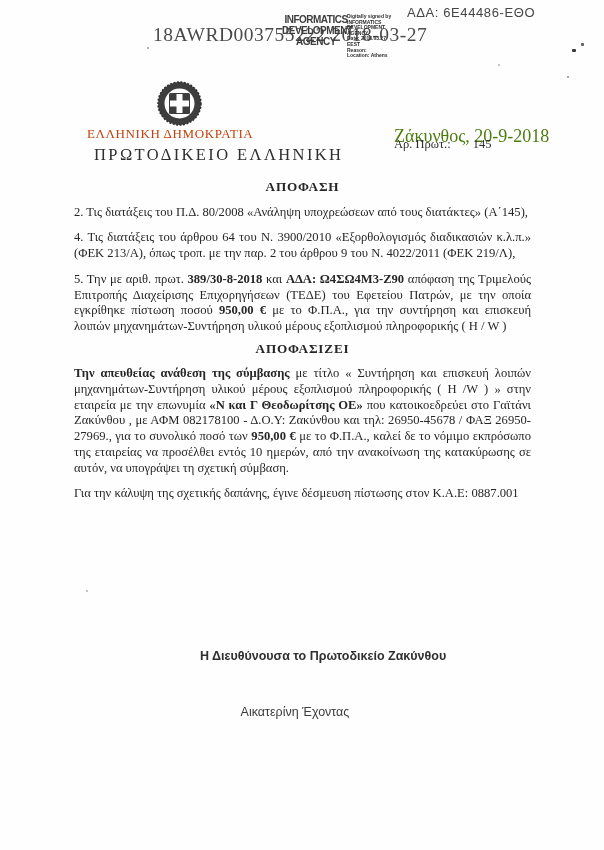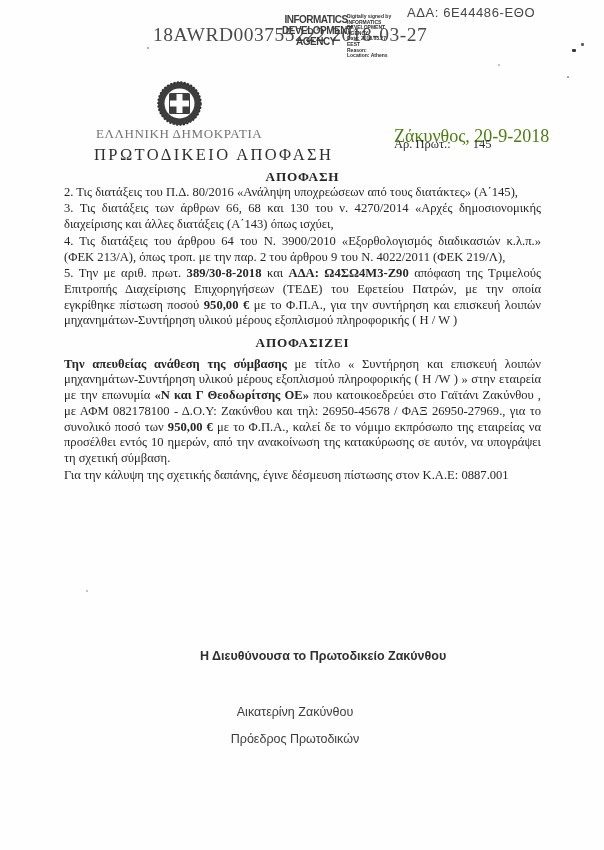--- a/index.html
+++ b/index.html
@@ -26,42 +26,42 @@
     color:#2f2f2f; white-space:pre-line; font-weight:bold;
   }
   .ada-code{
     position:absolute; left:407px; top:5px;
     font-family:"Liberation Sans", sans-serif; font-size:13px; letter-spacing:.6px;
     color:#454545; white-space:nowrap;text-align:center;
   }
   
   .emblem{position:absolute; left:156px; top:80px;}
   .state-name{
-    position:absolute; left:96px; top:126px;
-    font-size:13px; letter-spacing:.6px; color:#737373; white-space:nowrap;
+    position:absolute; left:87px; top:126px;
+    font-size:13px; letter-spacing:.6px; color:#c2410c; white-space:nowrap;
   }
   .court-name{
     position:absolute; left:94px; top:145px;
     font-size:16.5px; letter-spacing:2.4px; color:#2e2e2e; white-space:nowrap;
   }
   .place-date{
     position:absolute; left:394px; top:126px;
     font-size:18px; color:#4d7c0f; white-space:nowrap;
   }
   .protocol-line{
     position:absolute; left:394px; top:137px;
     font-size:12.5px; color:#2e2e2e; white-space:nowrap;
   }
   .protocol-line .num{margin-left:22px;}
   
   .doc-body{
     position:absolute; left:64px; top:169px; width:477px;
     font-size:12.6px; line-height:15.7px; text-align:justify;
   }
-  .doc-body p{margin:0;}
+  .doc-body p{margin:10px;}
   .h-center{
     text-align:center; font-weight:bold; font-size:13.2px; letter-spacing:.8px;
   }
   .h-decision{margin-bottom:1px;}
   .h-issuer{margin-bottom:12px;}
   .having{font-weight:bold; margin-bottom:1px !important;}
   .decides{margin:6px 0 6px 0 !important;}
   .para{margin-bottom:1px !important;}
   
   .sig{
@@ -96,43 +96,41 @@
     <svg width="47" height="47" viewBox="0 0 47 47">
       <circle cx="23.5" cy="23.5" r="21.5" fill="#3d3d3d"></circle>
       <circle cx="23.5" cy="23.5" r="21.5" fill="none" stroke="#2c2c2c" stroke-width="1.5" stroke-dasharray="2 1.5"></circle>
       <circle cx="23.5" cy="23.5" r="15" fill="#fdfdfd"></circle>
       <rect x="13" y="13" width="21" height="21" rx="1.5" fill="#3d3d3d"></rect>
       <rect x="20.5" y="14" width="6" height="19" fill="#fdfdfd"></rect>
       <rect x="14" y="20.5" width="19" height="6" fill="#fdfdfd"></rect>
     </svg>
   </div>
   <div class="state-name">ΕΛΛΗΝΙΚΗ ΔΗΜΟΚΡΑΤΙΑ</div>
-  <div class="court-name">ΠΡΩΤΟΔΙΚΕΙΟ ΑΠΟΦΑΣΗ</div>
+  <div class="court-name">ΠΡΩΤΟΔΙΚΕΙΟ ΕΛΛΗΝΙΚΗ</div>
   <div class="place-date">Ζάκυνθος, 20-9-2018</div>
   <div class="protocol-line">
     <span>Αρ. Πρωτ.:</span><span class="num">145</span>
   </div>
 
   <div class="doc-body">
     <p class="h-center h-decision">ΑΠΟΦΑΣΗ</p>
 
-    <p class="para"><span>2. Τις διατάξεις του Π.Δ. 80/2016 «Ανάληψη υποχρεώσεων από τους διατάκτες» (Α΄145),</span></p>
-    <p class="para"><span>3. Τις διατάξεις των άρθρων 66, 68 και 130 του ν. 4270/2014 «Αρχές δημοσιονομικής διαχείρισης και άλλες διατάξεις (Α΄143) όπως ισχύει,</span></p>
+    <p class="para"><span>2. Τις διατάξεις του Π.Δ. 80/2008 «Ανάληψη υποχρεώσεων από τους διατάκτες» (Α΄145),</span></p>
     <p class="para"><span>4. Τις διατάξεις του άρθρου 64 του Ν. 3900/2010 «Εξορθολογισμός διαδικασιών κ.λ.π.» (ΦΕΚ 213/Α), όπως τροπ. με την παρ. 2 του άρθρου 9 του Ν. 4022/2011 (ΦΕΚ 219/Λ),</span></p>
     <p class="para"><span>5. Την με αριθ. πρωτ. </span><span style="font-weight: bold;">389/30-8-2018</span><span> και </span><span style="font-weight: bold;">ΑΔΑ: Ω4ΣΩ4Μ3-Ζ90</span><span> απόφαση της Τριμελούς Επιτροπής Διαχείρισης Επιχορηγήσεων (ΤΕΔΕ) του Εφετείου Πατρών, με την οποία εγκρίθηκε πίστωση ποσού </span><span style="font-weight: bold;">950,00 €</span><span> με το Φ.Π.Α.,  για την συντήρηση και επισκευή λοιπών  μηχανημάτων-Συντήρηση υλικού μέρους εξοπλισμού πληροφορικής ( H / W )</span></p>
 
     <p class="h-center decides">ΑΠΟΦΑΣΙΖΕΙ</p>
 
     <p class="para"><span style="font-weight: bold;">Την απευθείας ανάθεση της σύμβασης</span><span> με τίτλο « Συντήρηση και επισκευή λοιπών μηχανημάτων-Συντήρηση υλικού μέρους εξοπλισμού πληροφορικής ( H /W ) » στην εταιρεία με την επωνυμία </span><span style="font-weight: bold;">«Ν και Γ Θεοδωρίτσης ΟΕ»</span><span> που κατοικοεδρεύει στο Γαϊτάνι Ζακύνθου , με ΑΦΜ 082178100 - Δ.Ο.Υ: Ζακύνθου και τηλ: 26950-45678 / ΦΑΞ 26950-27969., για το συνολικό ποσό των </span><span style="font-weight: bold;">950,00 €</span><span> με το Φ.Π.Α., καλεί δε το νόμιμο εκπρόσωπο της εταιρείας να προσέλθει εντός 10 ημερών, από την ανακοίνωση της κατακύρωσης σε αυτόν, να υπογράψει τη σχετική σύμβαση.</span></p>
     <p class="para"><span>Για την κάλυψη της σχετικής δαπάνης, έγινε δέσμευση πίστωσης στον Κ.Α.Ε: 0887.001</span></p>
   </div>
 
   <div class="sig sig-role">Η Διευθύνουσα το Πρωτοδικείο Ζακύνθου</div>
-  <div class="sig sig-name">Αικατερίνη Ζακύνθου</div>
-  <div class="sig sig-title">Πρόεδρος Πρωτοδικών</div>
+  <div class="sig sig-name">Αικατερίνη Έχοντας</div>
 
   <div>
     <div class="speck" style="left:572px;top:49px;width:4px;height:3px;"></div>
     <div class="speck" style="left:581px;top:43px;width:3px;height:3px;opacity:.8;"></div>
     <div class="speck" style="left:567px;top:76px;width:2px;height:2px;opacity:.6;"></div>
     <div class="speck" style="left:147px;top:47px;width:2px;height:2px;opacity:.5;"></div>
     <div class="speck" style="left:498px;top:64px;width:2px;height:2px;opacity:.4;"></div>
     <div class="speck" style="left:86px;top:590px;width:2px;height:2px;opacity:.4;"></div>
   </div>
 

